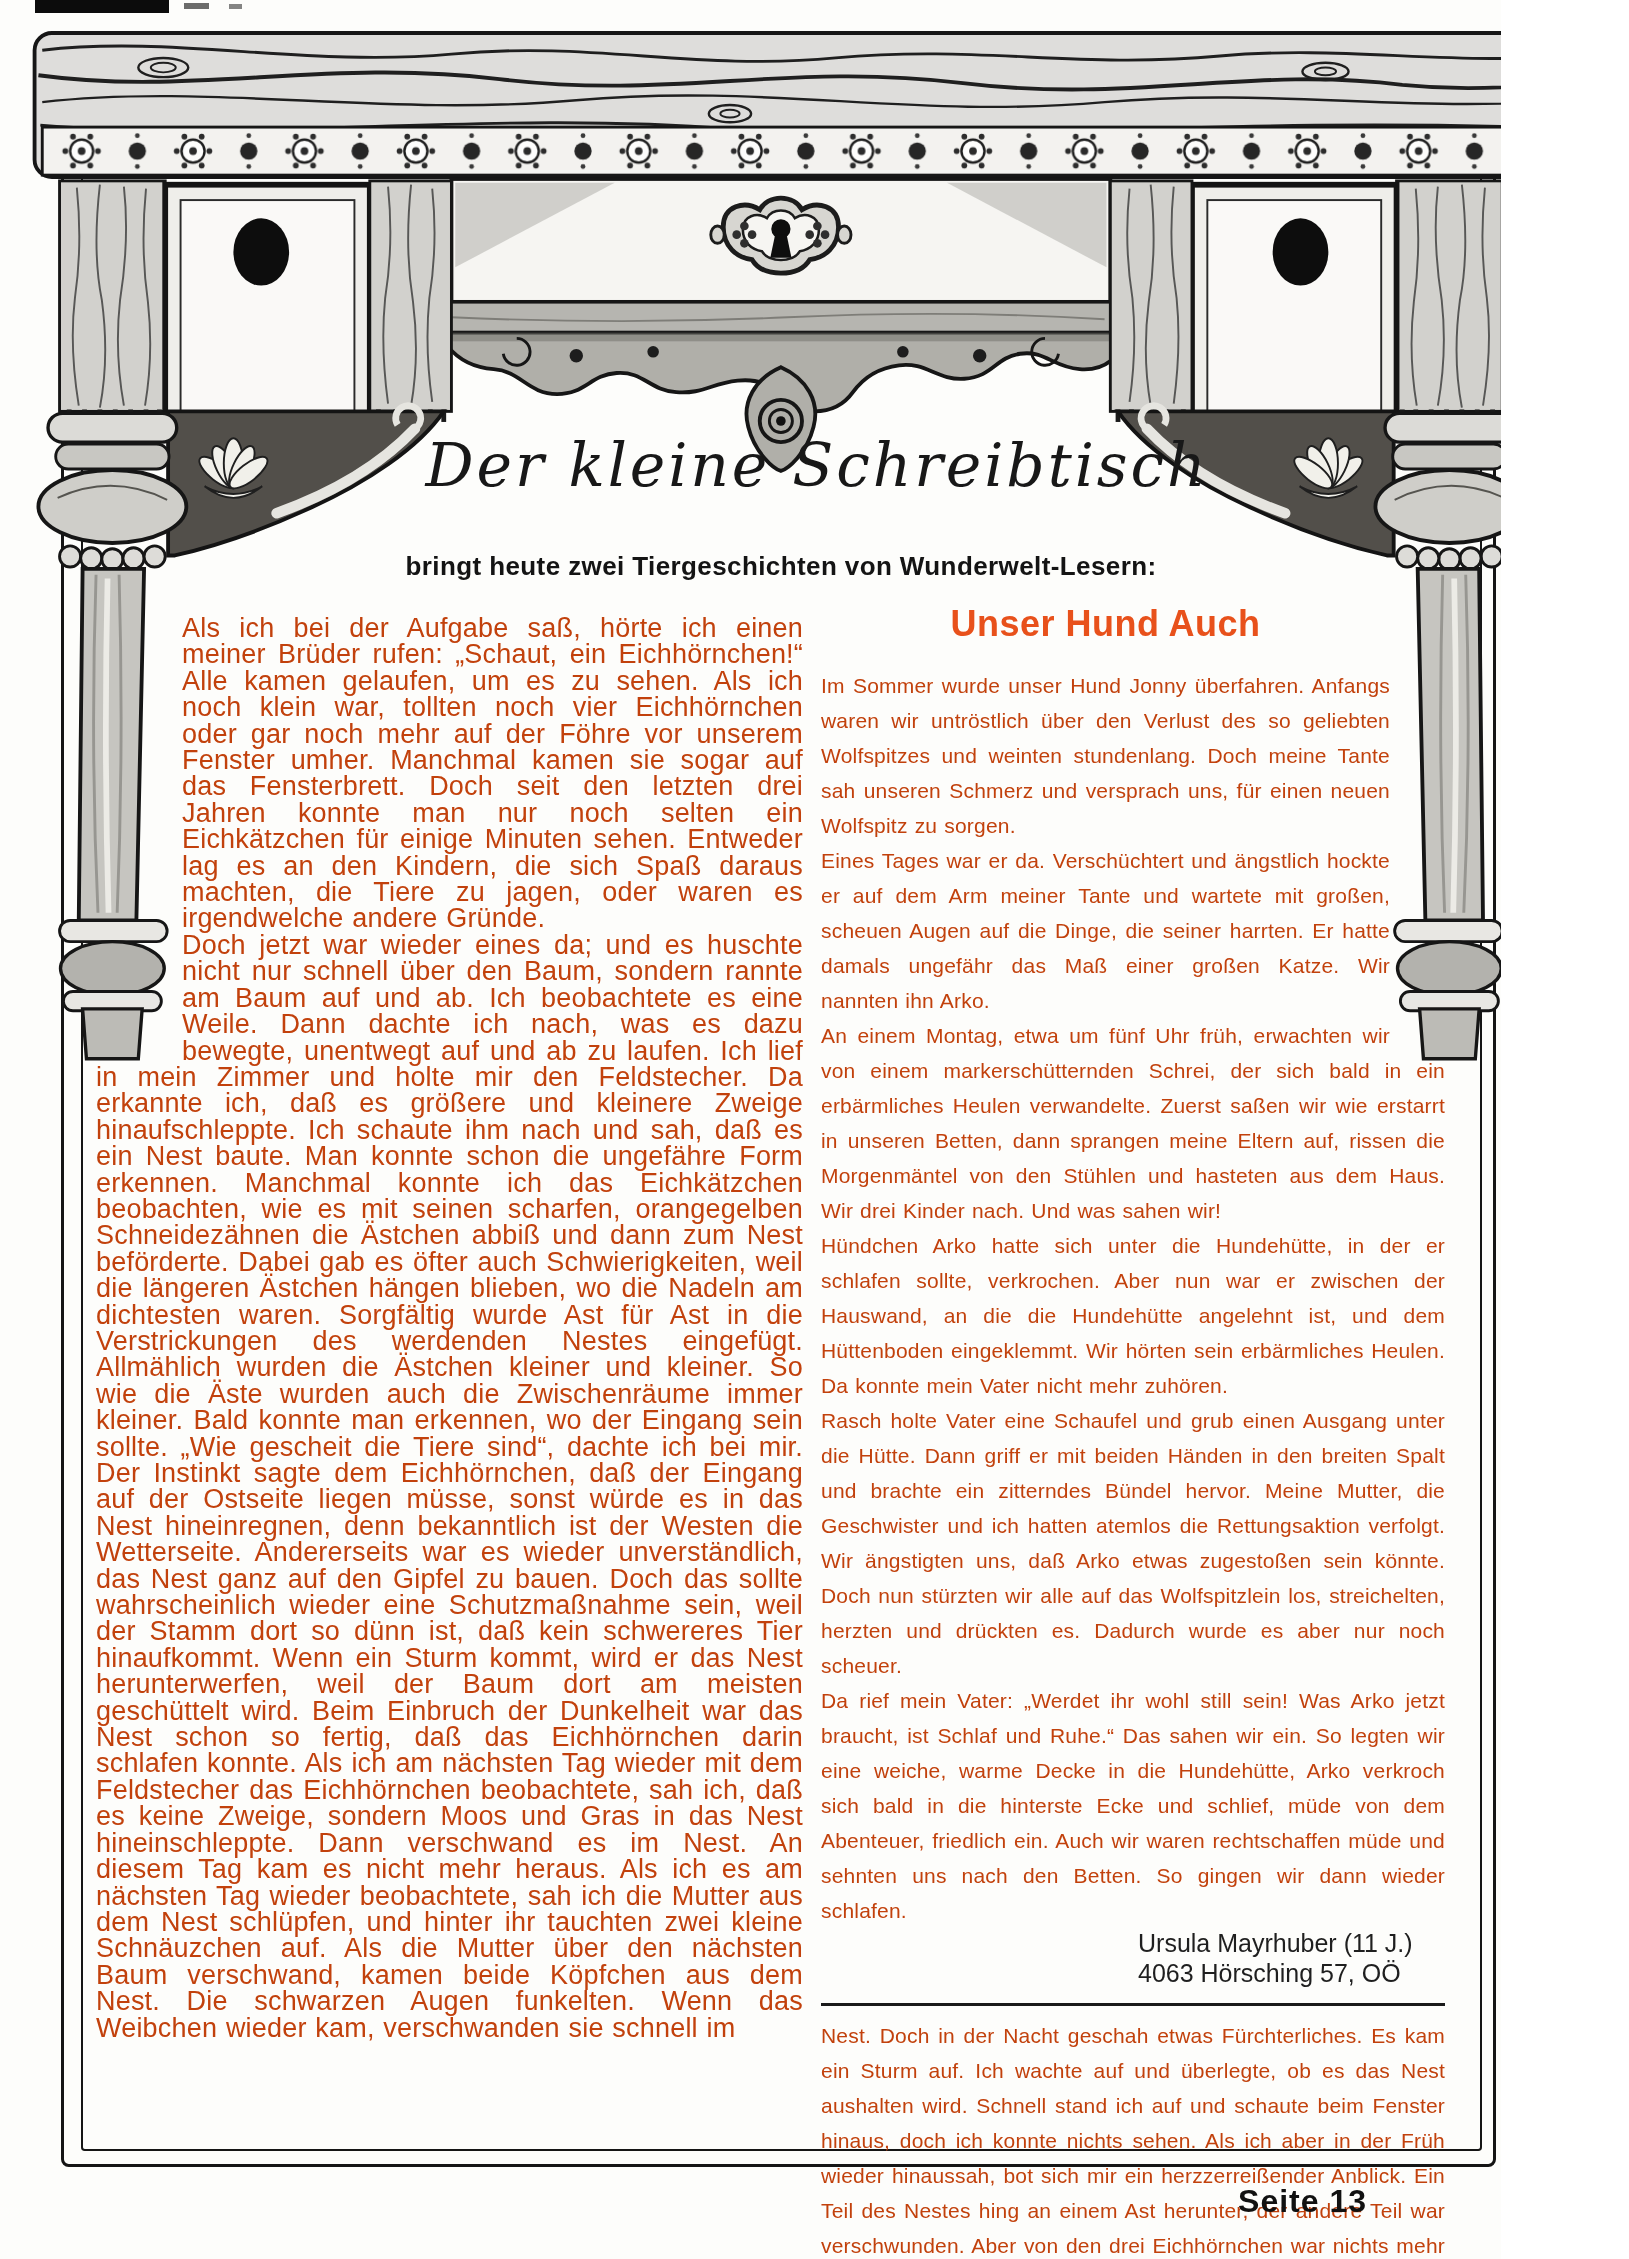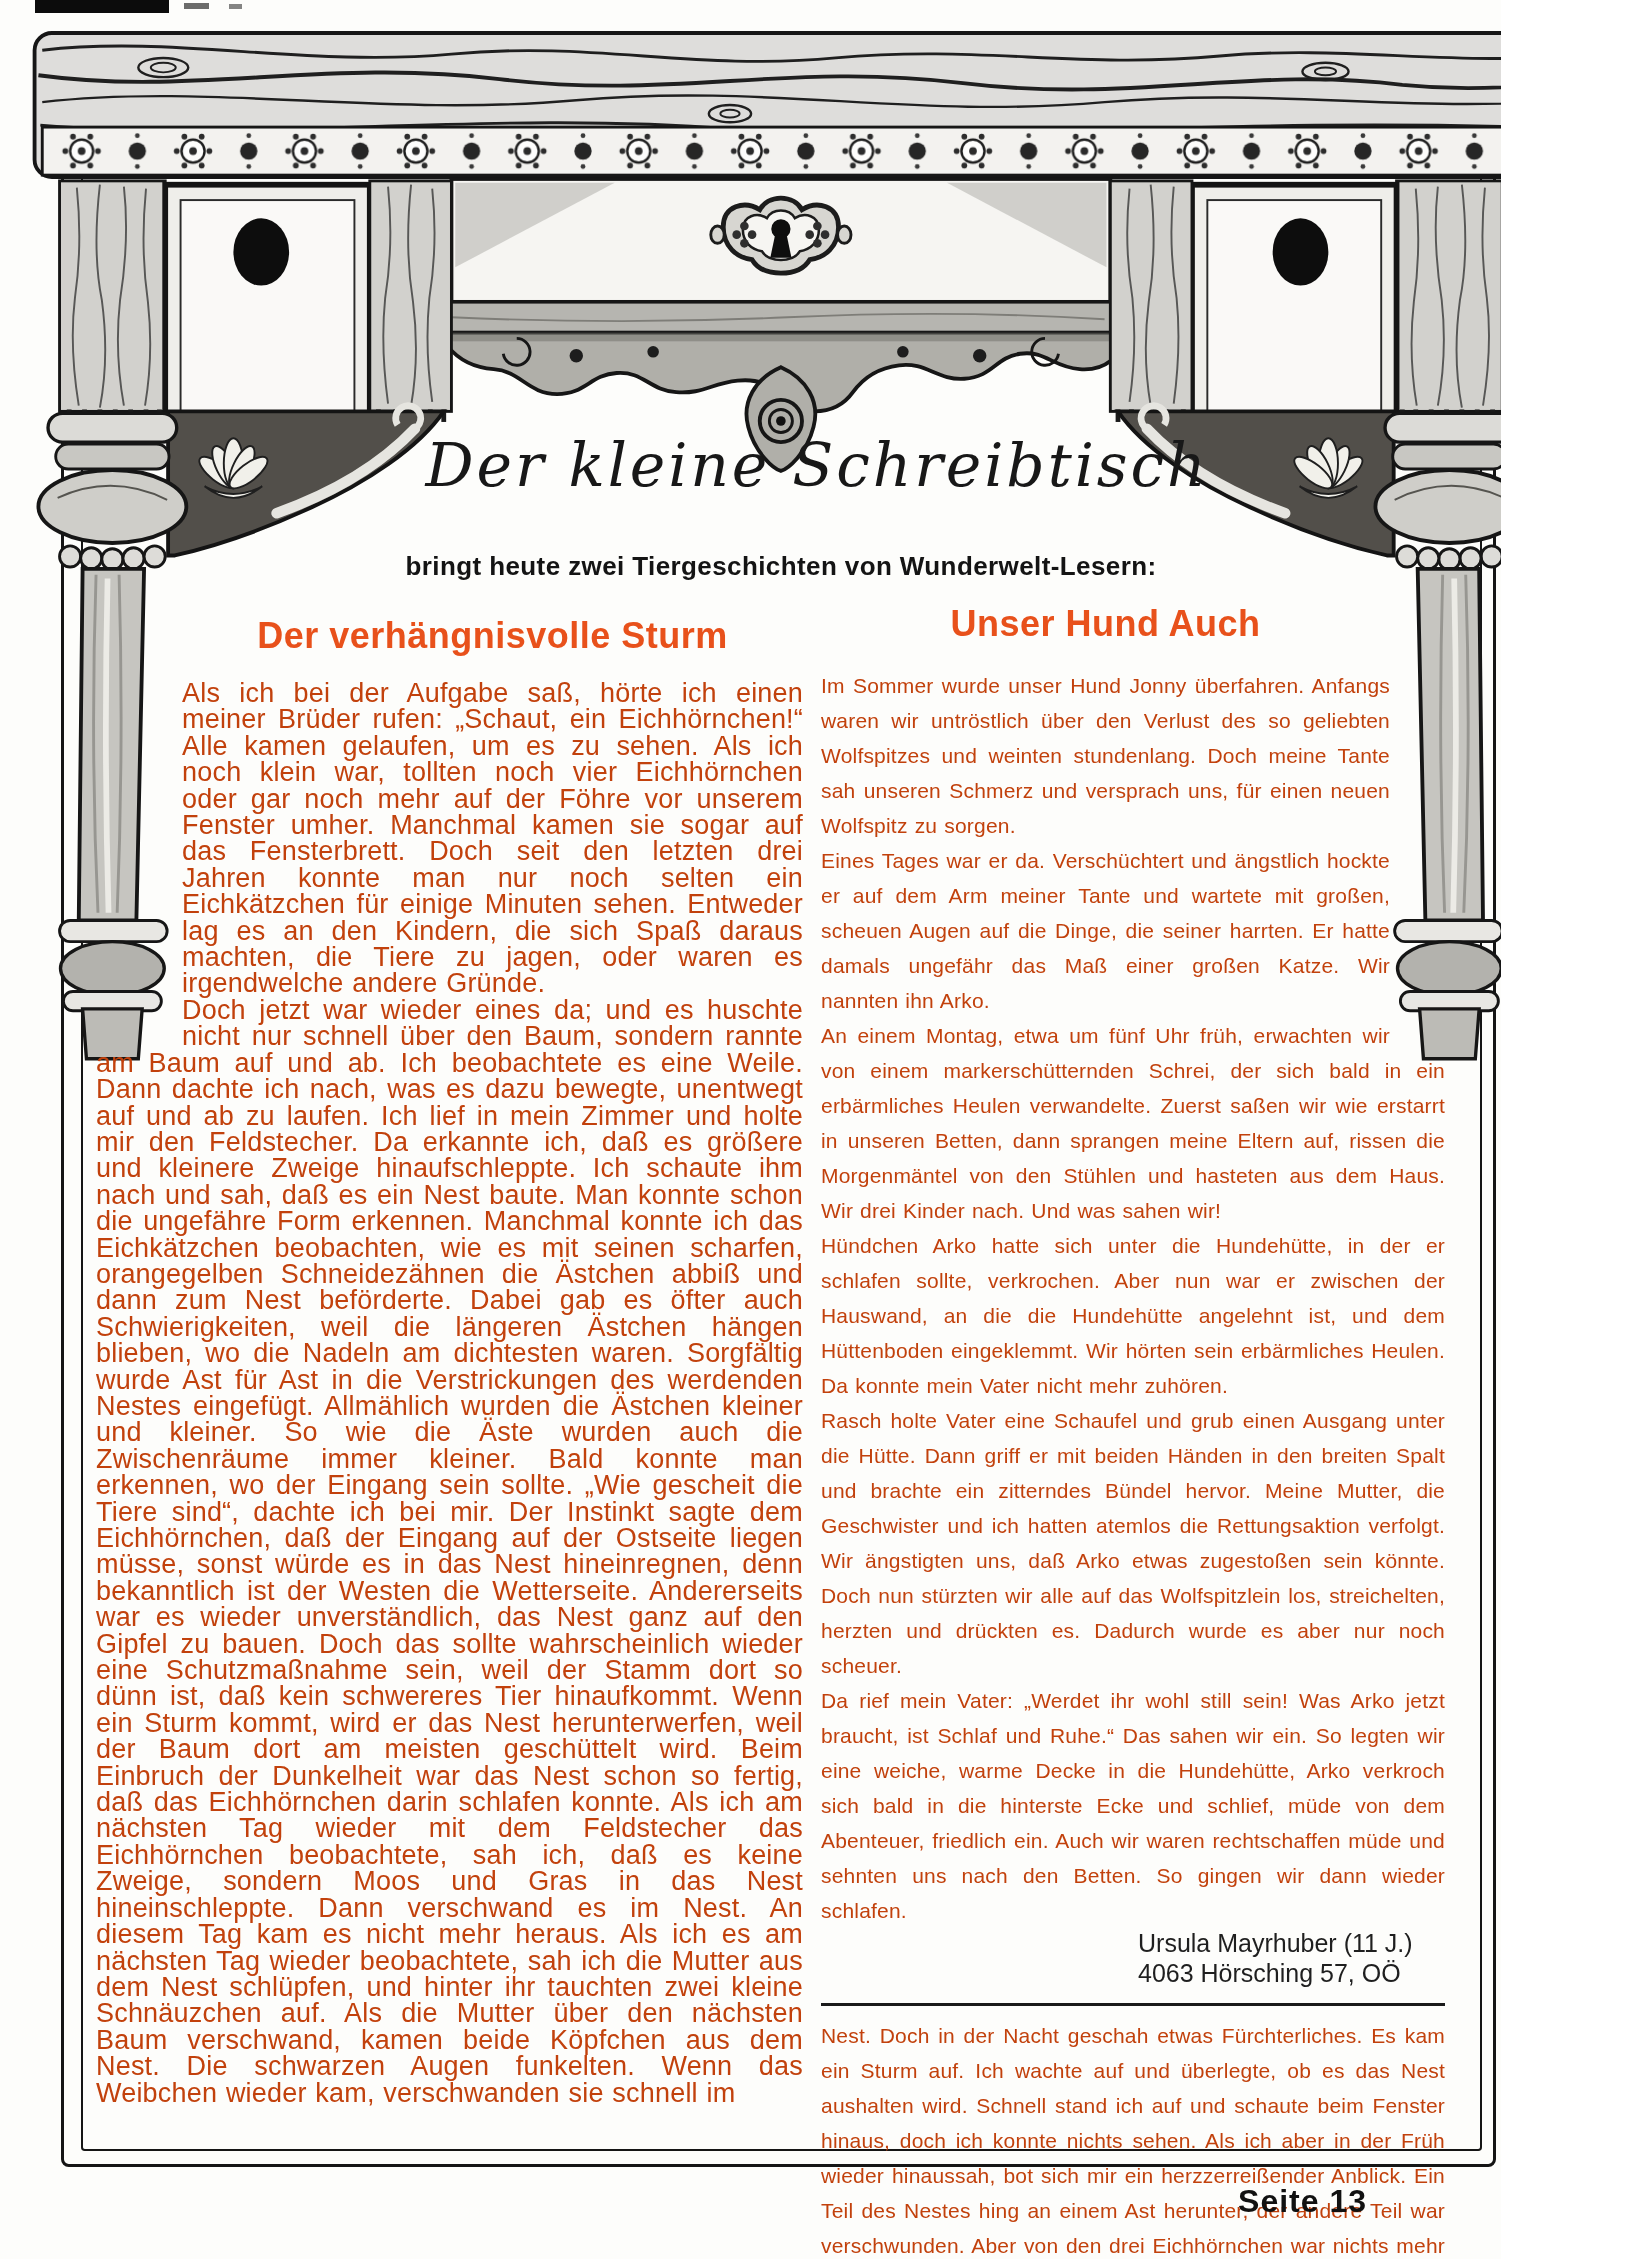--- a/index.html
+++ b/index.html
@@ -193,21 +193,20 @@
 
     <use href="#sideL"></use>
     <use href="#sideL" transform="translate(1626,0) scale(-1,1)"></use>
   </svg>
 
   <div class="title-script">Der kleine Schreibtisch</div>
   <div class="subtitle">bringt heute zwei Tiergeschichten von Wunderwelt-Lesern:</div>
 
   <div class="col col-left">
     <div class="spacer-l"></div>
-    <h2>Der verhängnisvolle Sturm</h2>
     <p>Als ich bei der Aufgabe saß, hörte ich einen meiner Brüder rufen: „Schaut, ein Eichhörnchen!“ Alle kamen gelaufen, um es zu sehen. Als ich noch klein war, tollten noch vier Eichhörnchen oder gar noch mehr auf der Föhre vor unserem Fenster umher. Manchmal kamen sie sogar auf das Fensterbrett. Doch seit den letzten drei Jahren konnte man nur noch selten ein Eichkätzchen für einige Minuten sehen. Entweder lag es an den Kindern, die sich Spaß daraus machten, die Tiere zu jagen, oder waren es irgendwelche andere Gründe.</p>
     <p>Doch jetzt war wieder eines da; und es huschte nicht nur schnell über den Baum, sondern rannte am Baum auf und ab. Ich beobachtete es eine Weile. Dann dachte ich nach, was es dazu bewegte, unentwegt auf und ab zu laufen. Ich lief in mein Zimmer und holte mir den Feldstecher. Da erkannte ich, daß es größere und kleinere Zweige hinaufschleppte. Ich schaute ihm nach und sah, daß es ein Nest baute. Man konnte schon die ungefähre Form erkennen. Manchmal konnte ich das Eichkätzchen beobachten, wie es mit seinen scharfen, orangegelben Schneidezähnen die Ästchen abbiß und dann zum Nest beförderte. Dabei gab es öfter auch Schwierigkeiten, weil die längeren Ästchen hängen blieben, wo die Nadeln am dichtesten waren. Sorgfältig wurde Ast für Ast in die Verstrickungen des werdenden Nestes eingefügt. Allmählich wurden die Ästchen kleiner und kleiner. So wie die Äste wurden auch die Zwischenräume immer kleiner. Bald konnte man erkennen, wo der Eingang sein sollte. „Wie gescheit die Tiere sind“, dachte ich bei mir. Der Instinkt sagte dem Eichhörnchen, daß der Eingang auf der Ostseite liegen müsse, sonst würde es in das Nest hineinregnen, denn bekanntlich ist der Westen die Wetterseite. Andererseits war es wieder unverständlich, das Nest ganz auf den Gipfel zu bauen. Doch das sollte wahrscheinlich wieder eine Schutzmaßnahme sein, weil der Stamm dort so dünn ist, daß kein schwereres Tier hinaufkommt. Wenn ein Sturm kommt, wird er das Nest herunterwerfen, weil der Baum dort am meisten geschüttelt wird. Beim Einbruch der Dunkelheit war das Nest schon so fertig, daß das Eichhörnchen darin schlafen konnte. Als ich am nächsten Tag wieder mit dem Feldstecher das Eichhörnchen beobachtete, sah ich, daß es keine Zweige, sondern Moos und Gras in das Nest hineinschleppte. Dann verschwand es im Nest. An diesem Tag kam es nicht mehr heraus. Als ich es am nächsten Tag wieder beobachtete, sah ich die Mutter aus dem Nest schlüpfen, und hinter ihr tauchten zwei kleine Schnäuzchen auf. Als die Mutter über den nächsten Baum verschwand, kamen beide Köpfchen aus dem Nest. Die schwarzen Augen funkelten. Wenn das Weibchen wieder kam, verschwanden sie schnell im</p>
   </div>
 
   <div class="col col-right">
     <div class="spacer-r"></div>
     <h2>Unser Hund Auch</h2>
     <p>Im Sommer wurde unser Hund Jonny überfahren. Anfangs waren wir untröstlich über den Verlust des so geliebten Wolfspitzes und weinten stundenlang. Doch meine Tante sah unseren Schmerz und versprach uns, für einen neuen Wolfspitz zu sorgen.</p>
     <p>Eines Tages war er da. Verschüchtert und ängstlich hockte er auf dem Arm meiner Tante und wartete mit großen, scheuen Augen auf die Dinge, die seiner harrten. Er hatte damals ungefähr das Maß einer großen Katze. Wir nannten ihn Arko.</p>
     <p>An einem Montag, etwa um fünf Uhr früh, erwachten wir von einem markerschütternden Schrei, der sich bald in ein erbärmliches Heulen verwandelte. Zuerst saßen wir wie erstarrt in unseren Betten, dann sprangen meine Eltern auf, rissen die Morgenmäntel von den Stühlen und hasteten aus dem Haus. Wir drei Kinder nach. Und was sahen wir!</p>

